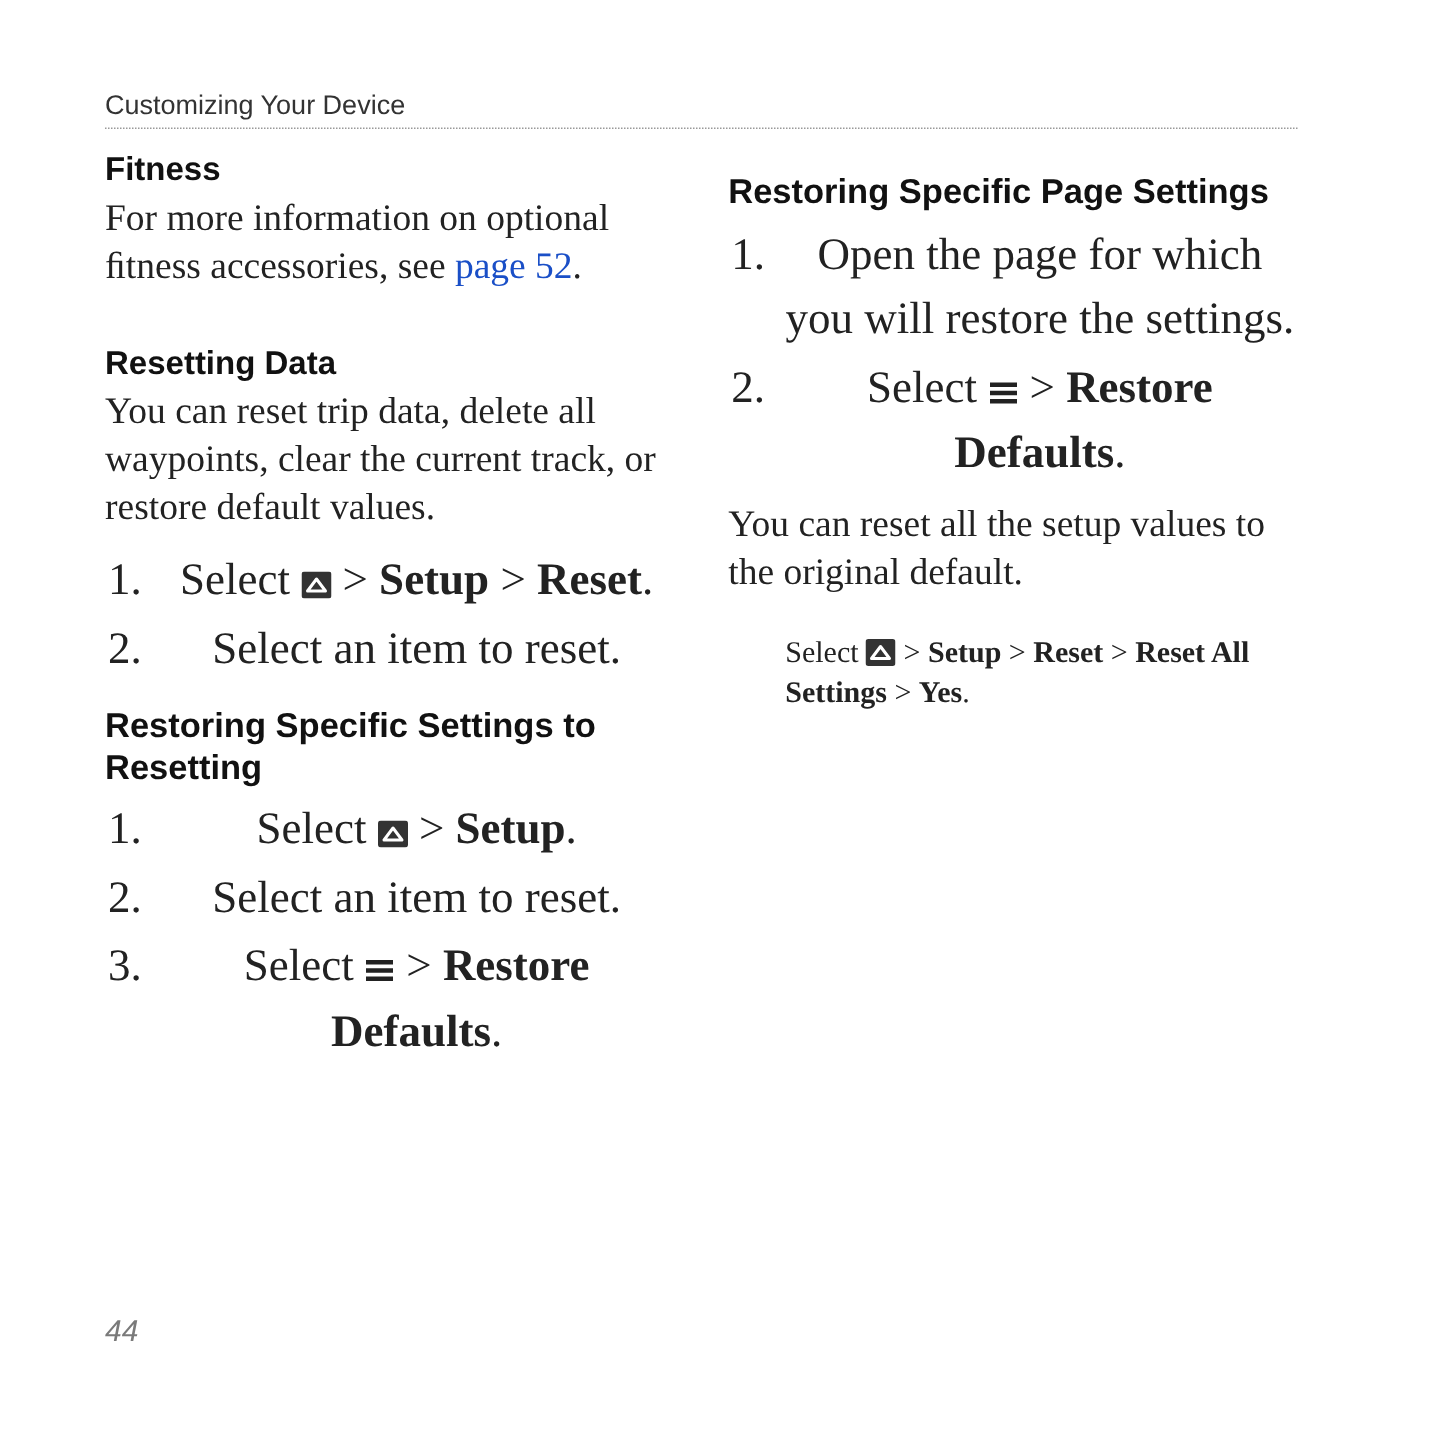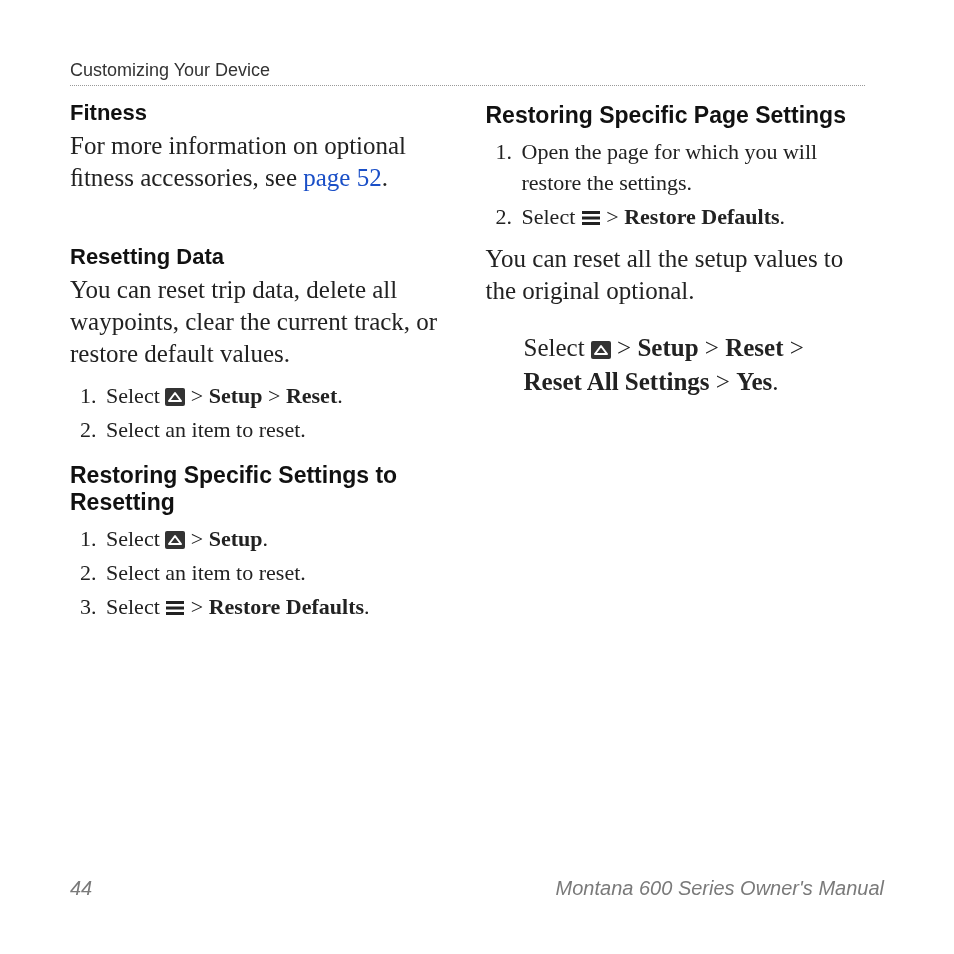--- a/index.html
+++ b/index.html
@@ -54,27 +54,28 @@
   p.body {
     font-size: 25px;
     line-height: 1.28;
     margin: 2px 0 10px 0;
     color: #222;
   }
   a.link { color: #1a4fc7; text-decoration: none; }
   ol.steps {
     margin: 6px 0 10px 0;
     padding-left: 32px;
-    font-size: 22px;
+    font-size: 30px;
     line-height: 1.45;
+    text-align: center;
   }
   ol.steps li { padding-left: 4px; margin-bottom: 2px; }
   .indent-block {
     margin: 24px 0 10px 38px;
-    font-size: 25px;
+    font-size: 20px;
     line-height: 1.35;
   }
   .bold { font-weight: 700; font-family: "Times New Roman", Times, serif; }
   .icon {
     display: inline-block;
     vertical-align: -3px;
     width: 20px;
     height: 18px;
   }
   .icon svg { width: 20px; height: 18px; display: block; }
@@ -124,21 +125,21 @@
 
   <div class="columns">
 
     <div class="col">
 
       <h2 class="section">Fitness</h2>
       <p class="body">
         <span>For more information on optional ﬁtness accessories, see </span><a class="link" href="#">page 52</a><span>.</span>
       </p>
 
-      <h2 class="section" style="margin-top:50px">Resetting Data</h2>
+      <h2 class="section" style="margin-top:35px">Resetting Data</h2>
       <p class="body">You can reset trip data, delete all waypoints, clear the current track, or restore default values.</p>
 
       <ol class="steps">
         <li>
           <span>Select </span><span class="icon"><svg>
                 <use href="#icon-up-arrow"></use>
               </svg></span><span> &gt; </span><span class="bold">Setup</span><span> &gt; </span><span class="bold">Reset</span><span>.</span>
         </li>
         <li>Select an item to reset.</li>
       </ol>
@@ -155,40 +156,39 @@
           <span>Select </span><span class="icon"><svg>
                 <use href="#icon-menu"></use>
               </svg></span><span> &gt; </span><span class="bold">Restore Defaults</span><span>.</span>
         </li>
       </ol>
 
     </div>
 
     <div class="col">
 
-      <h3 class="subsection" style="margin-top:8px">Restoring Speciﬁc Page Settings</h3>
+      <h3 class="subsection" style="margin-top:20px">Restoring Speciﬁc Page Settings</h3>
 
       <ol class="steps">
         <li>Open the page for which you will restore the settings.</li>
         <li>
           <span>Select </span><span class="icon"><svg>
                 <use href="#icon-menu"></use>
               </svg></span><span> &gt; </span><span class="bold">Restore Defaults</span><span>.</span>
         </li>
       </ol>
 
-      <p class="body">You can reset all the setup values to the original optional.</p>
+      <p class="body">You can reset all the setup values to the original default.</p>
 
       <div class="indent-block">
         <span>Select </span><span class="icon"><svg>
               <use href="#icon-up-arrow"></use>
             </svg></span><span> &gt; </span><span class="bold">Setup</span><span> &gt; </span><span class="bold">Reset</span><span> &gt; </span><span class="bold">Reset All Settings</span><span> &gt; </span><span class="bold">Yes</span><span>.</span>
       </div>
 
     </div>
   </div>
 
   <div class="footer">
     <span class="page-num">44</span>
-    <span class="manual-title">Montana 600 Series Owner's Manual</span>
   </div>
 
 </div>
 
 </body></html>

